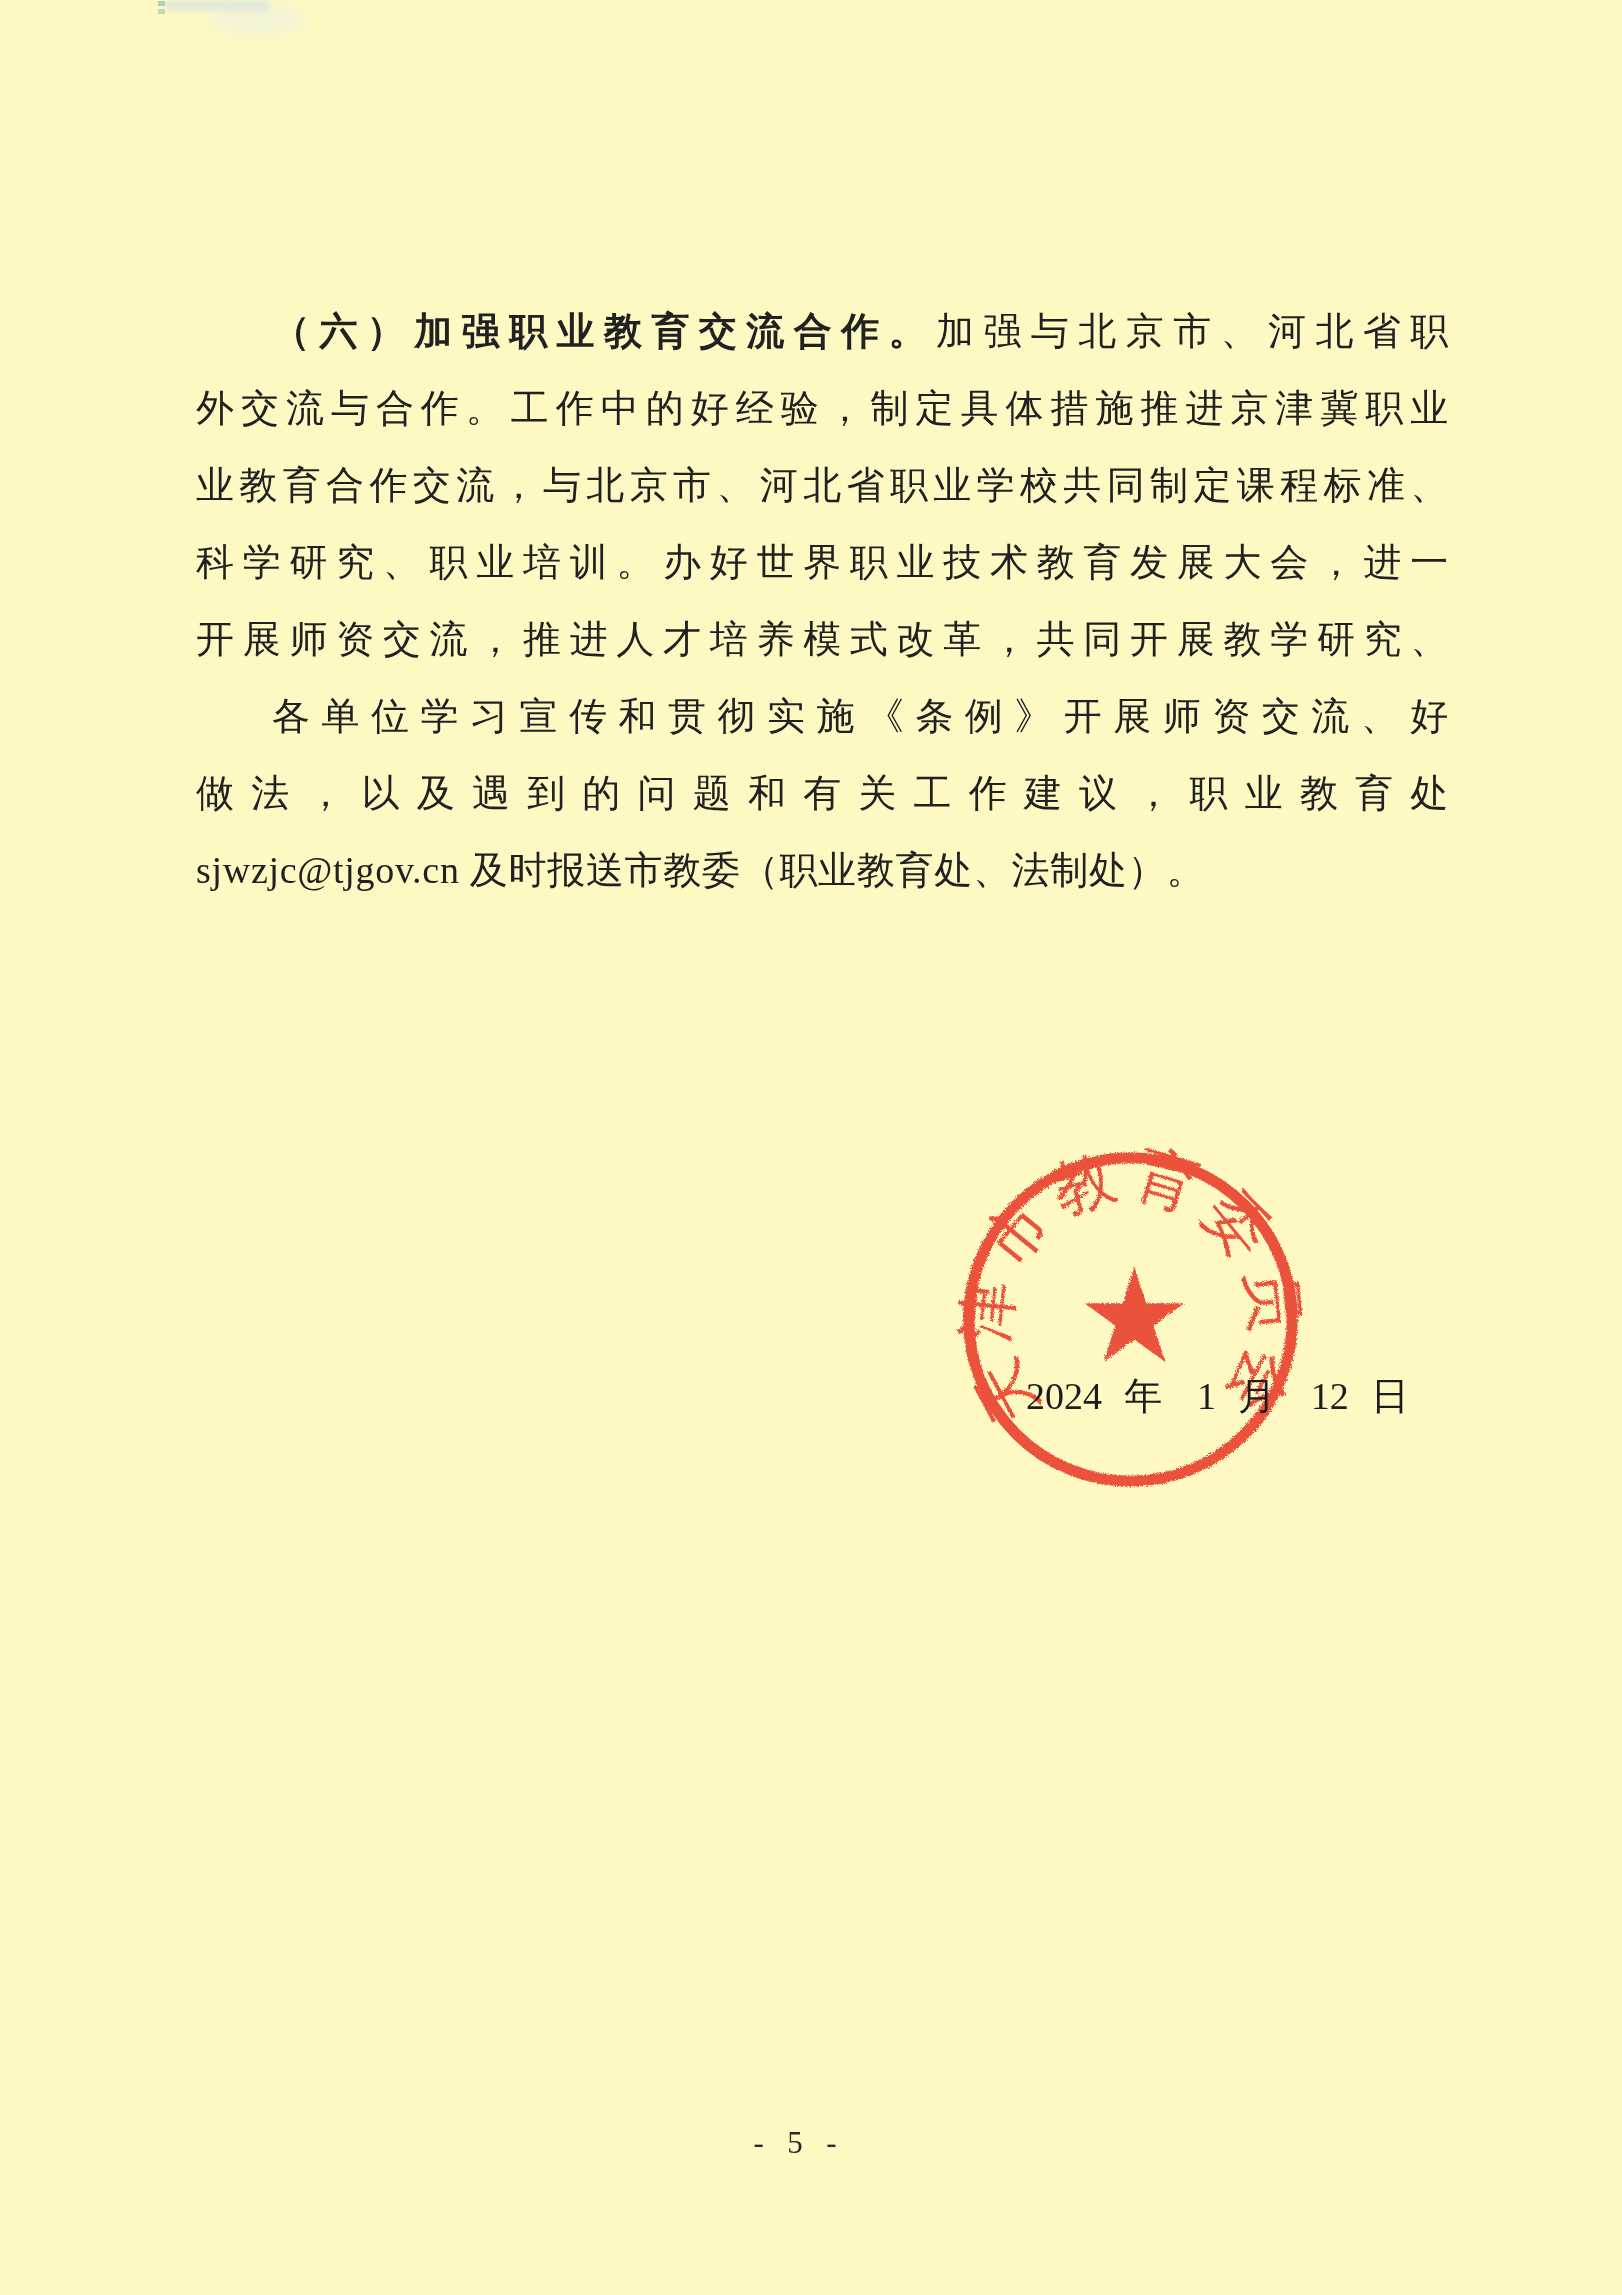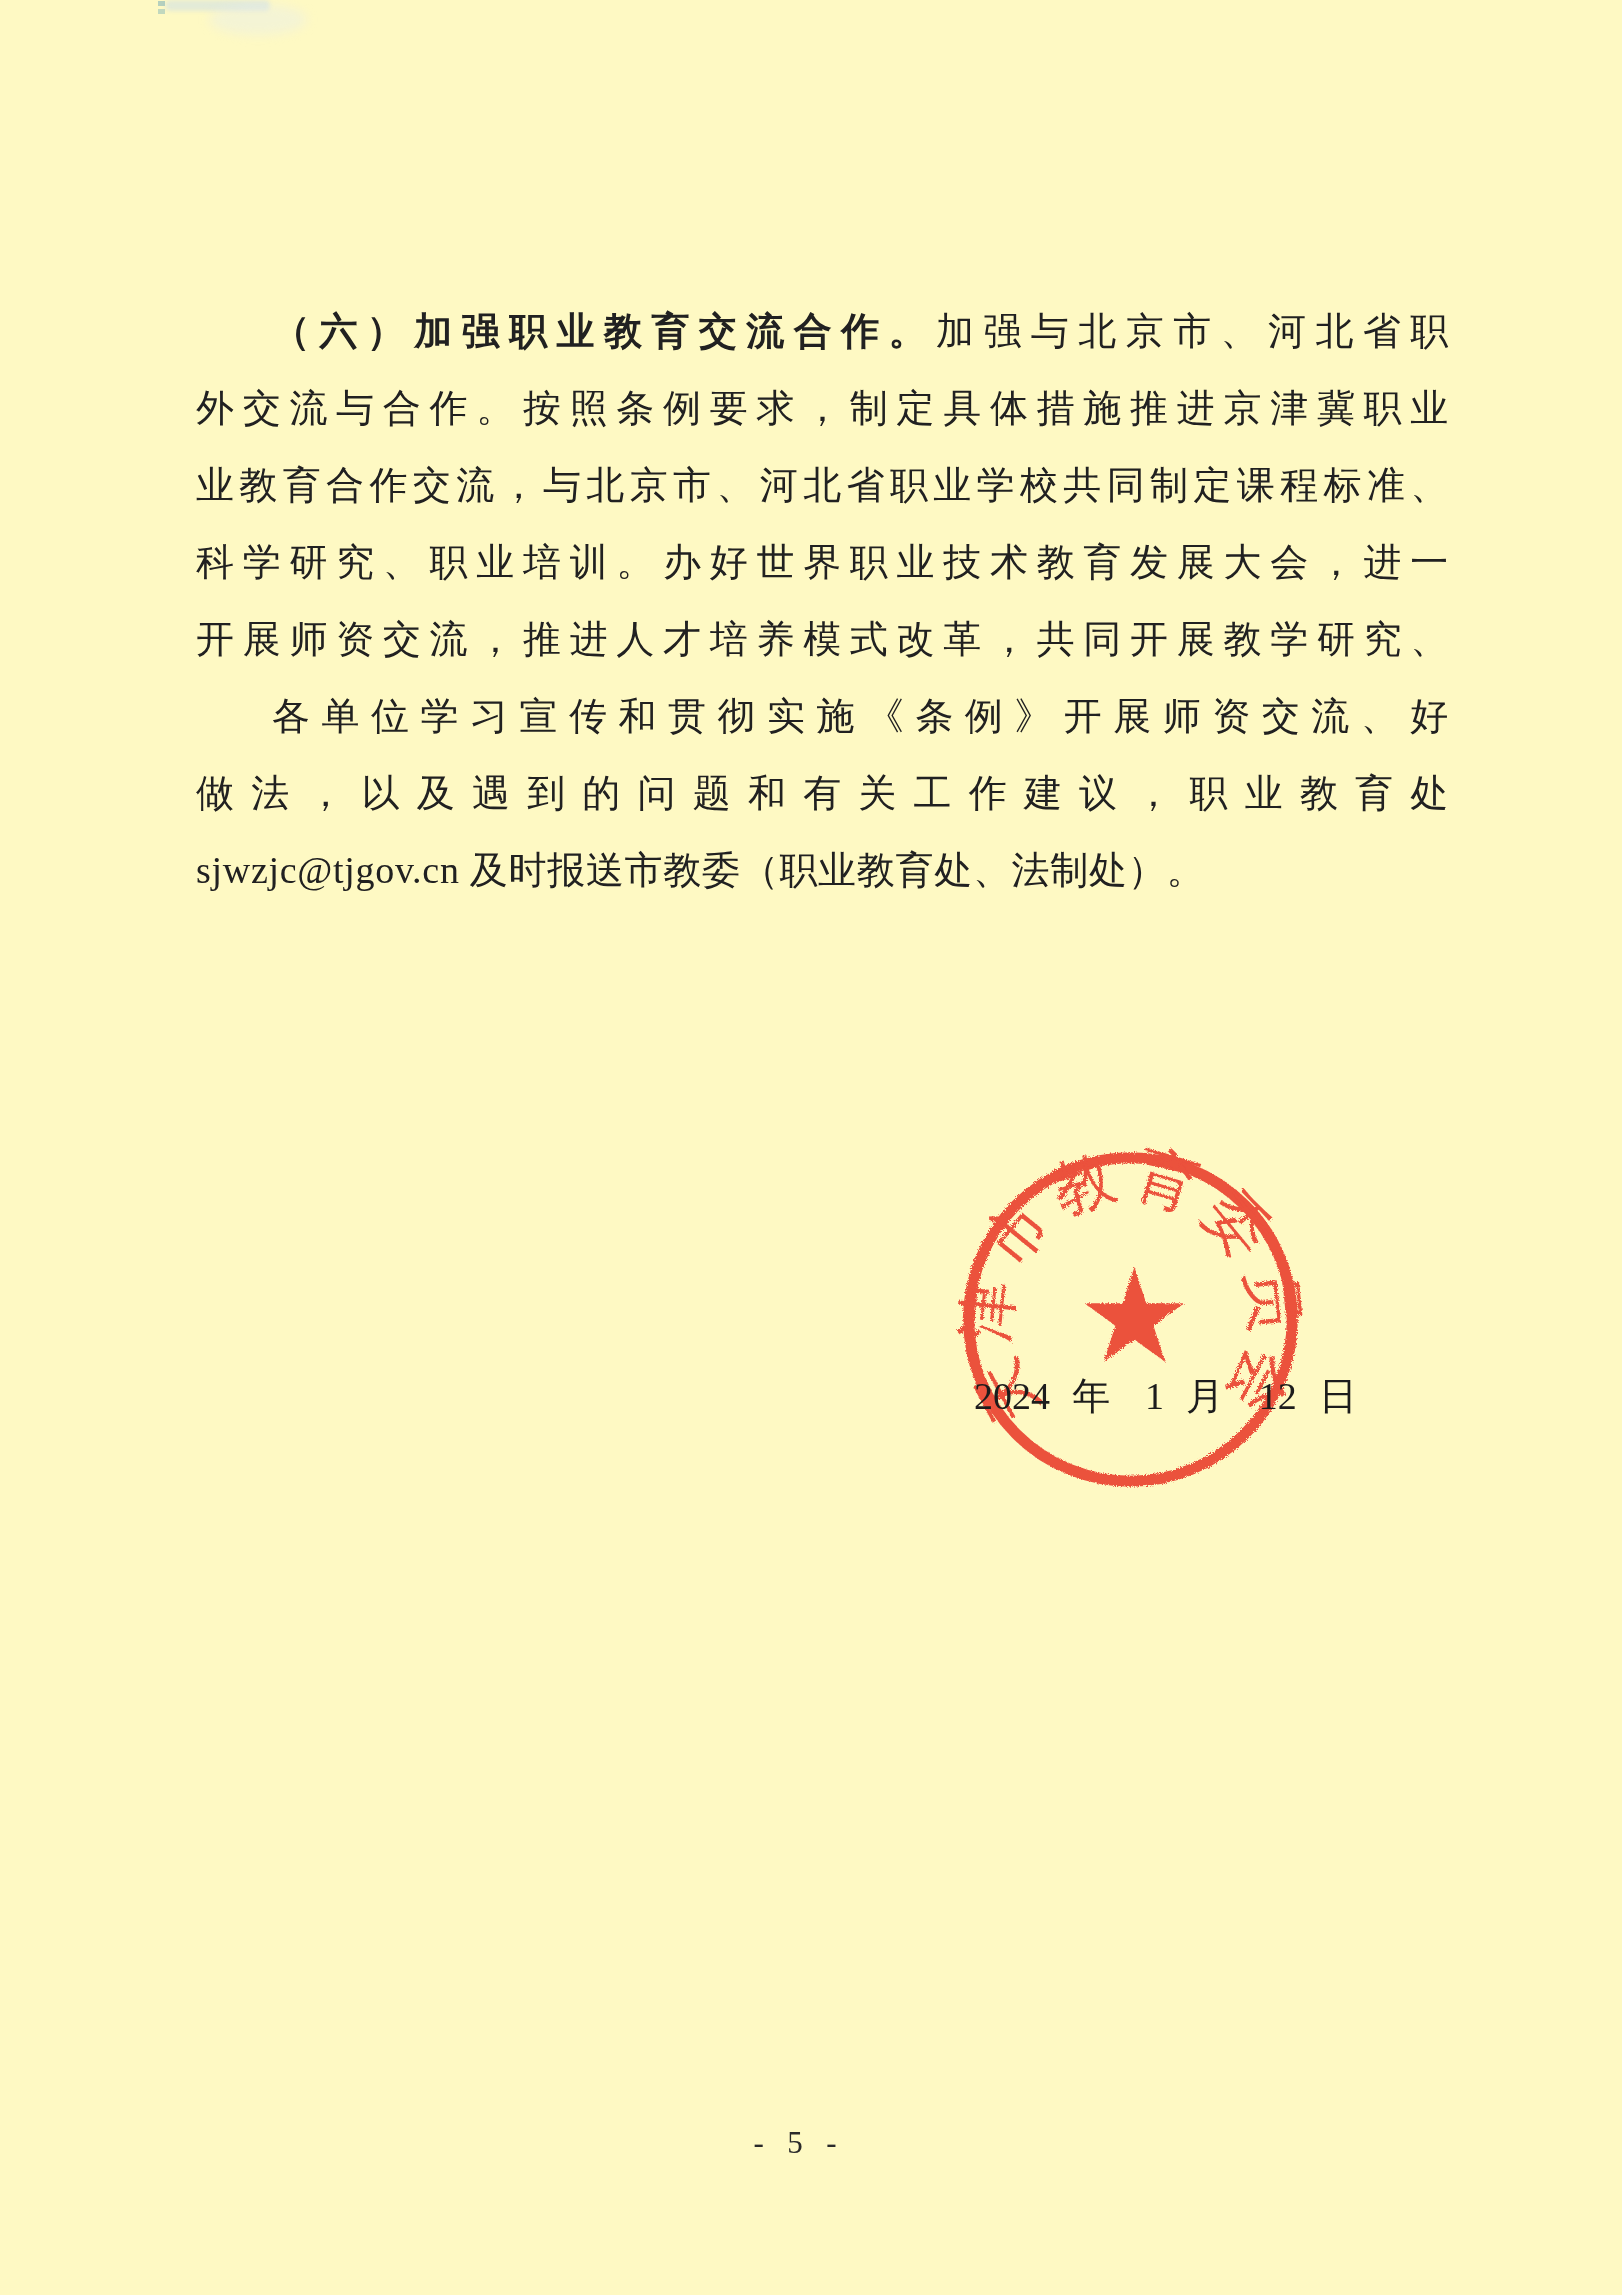--- a/index.html
+++ b/index.html
@@ -65,21 +65,21 @@
     left: 934px;
     top: 1123px;
     width: 393px;
     height: 393px;
     z-index: 1;
   }
 
   
   .date-line {
     position: absolute;
-    left: 974px;
+    left: 1026px;
     top: 1373px;
     width: 383px;
     font-size: 38px;
     line-height: 47px;
     text-align: justify;
     text-align-last: justify;
     color: #1c1c1c;
     z-index: 2;
   }
 
@@ -102,21 +102,21 @@
 
 <div class="page">
 
   <div class="smudge smudge-streak"></div>
   <div class="smudge smudge-dot1"></div>
   <div class="smudge smudge-dot2"></div>
   <div class="smudge smudge-wash"></div>
 
   <div class="body-text">
     <div class="tline indent"><span class="lead-bold">（六）加强职业教育交流合作。</span><span>加强与北京市、河北省职</span></div>
-    <div class="tline">外交流与合作。按照条例要求，制定具体措施推进京津冀职业</div>
+    <div class="tline">外交流与合作。工作中的好经验，制定具体措施推进京津冀职业</div>
     <div class="tline">业教育合作交流，与北京市、河北省职业学校共同制定课程标准、</div>
     <div class="tline">科学研究、职业培训。办好世界职业技术教育发展大会，进一</div>
     <div class="tline">开展师资交流，推进人才培养模式改革，共同开展教学研究、</div>
     <div class="tline indent">各单位学习宣传和贯彻实施《条例》开展师资交流、好</div>
     <div class="tline">做法，以及遇到的问题和有关工作建议，职业教育处</div>
     <div class="tline para-end"><span>sjwzjc@tjgov.cn</span><span> 及时报送市教委（职业教育处、法制处）。</span></div>
   </div>
 
   <svg class="seal" viewBox="0 0 600 600" xmlns="http://www.w3.org/2000/svg">
     <defs>

